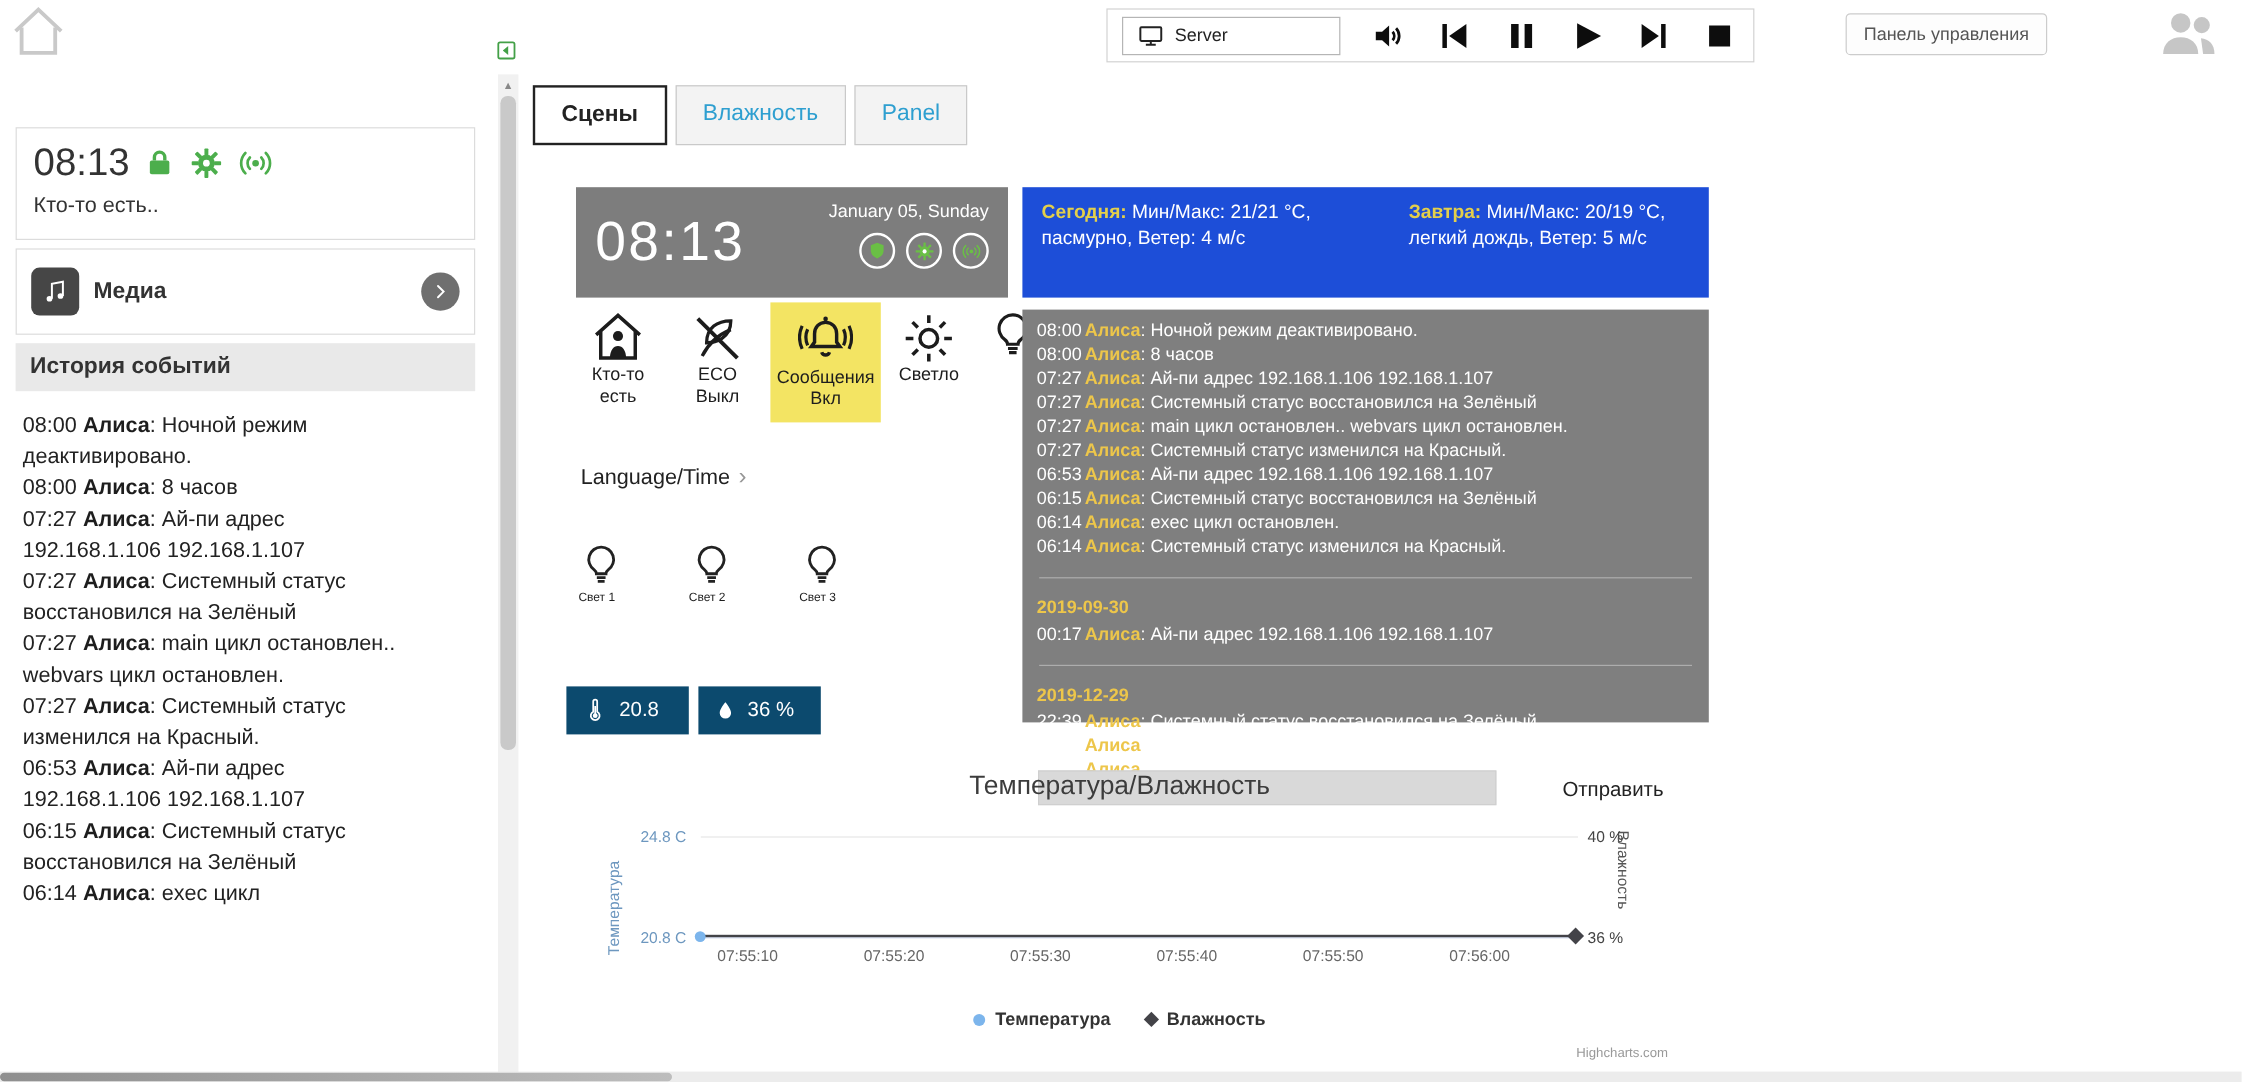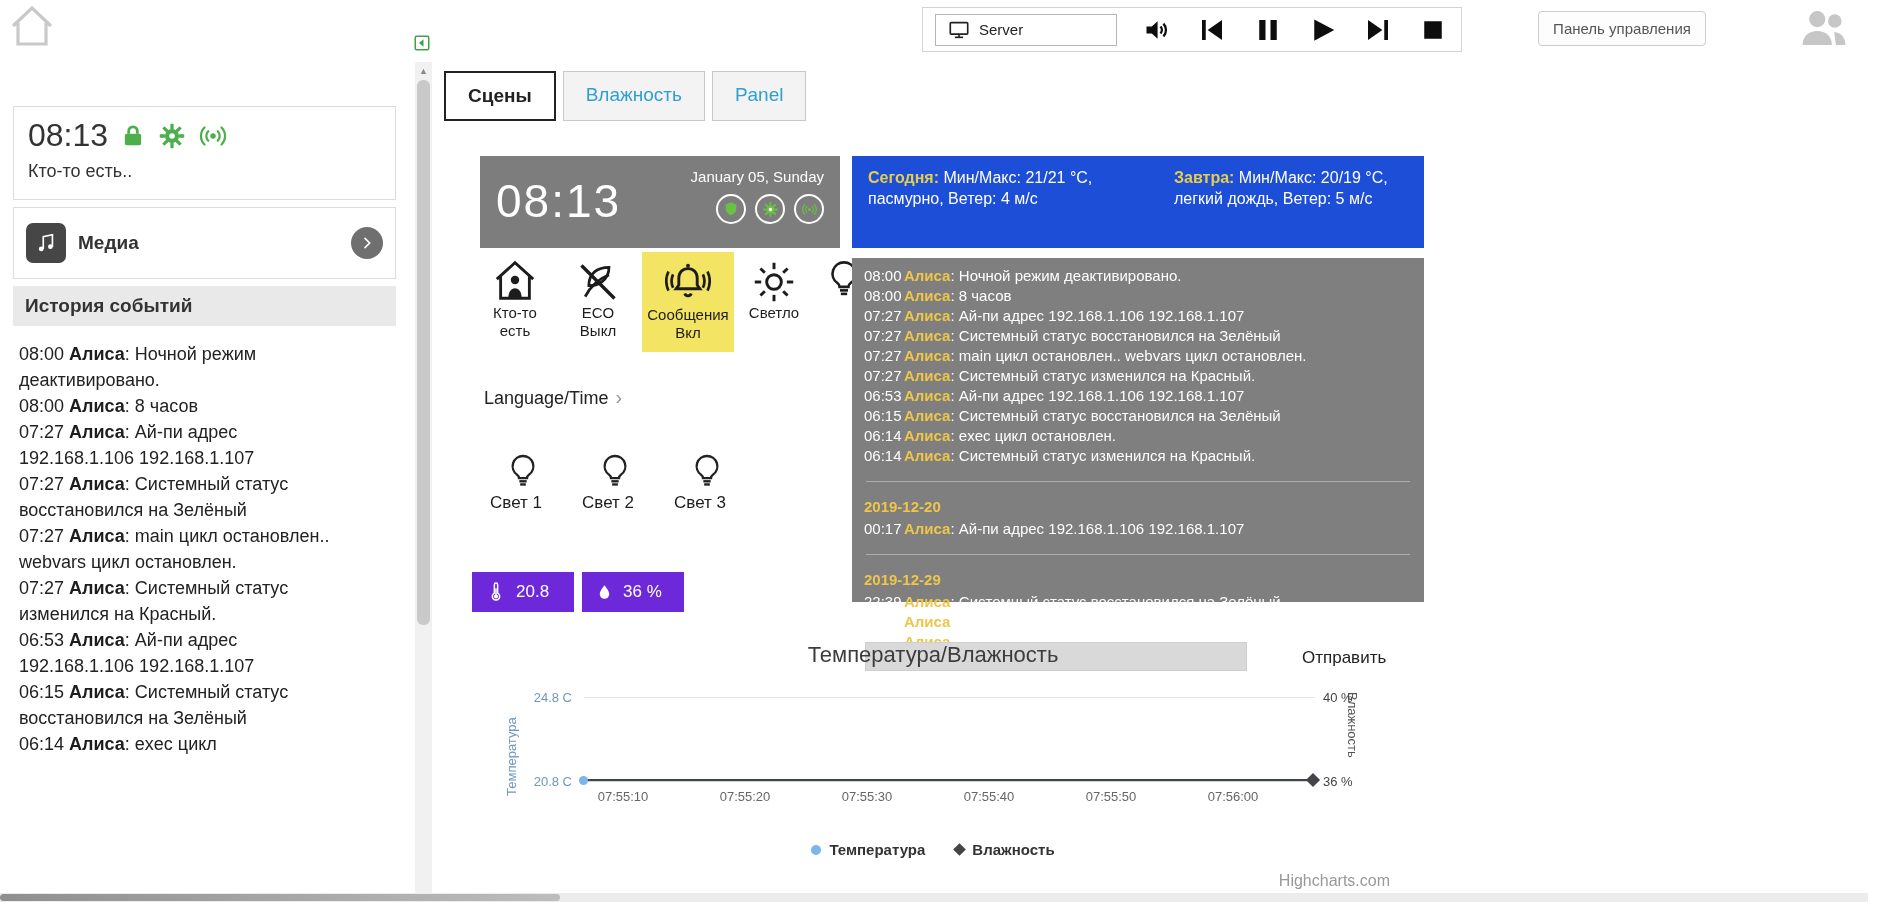--- a/index.html
+++ b/index.html
@@ -57,24 +57,24 @@
   .scene-btn svg{color:#1c1c1c;}
   .btn-presence{left:478px;top:258px;width:74px;}
   .btn-eco{left:566px;top:260px;width:64px;}
   .btn-msg{left:642px;top:252px;width:92px;background:#f3e463;padding:8px 4px 10px;}
   .btn-lightmode{left:742px;top:260px;width:64px;}
   .btn-bulb{left:822px;top:258px;width:44px;}
 
   .lang-link{position:absolute;left:484px;top:386px;font-size:18px;color:#222;cursor:pointer;}
   .lang-link .chev{color:#979797;font-size:20px;margin-left:7px;}
 
-  .light-item{position:absolute;top:452px;width:60px;text-align:right;font-size:17px;color:#1d1d1d;cursor:pointer;}
+  .light-item{position:absolute;top:452px;width:60px;text-align:left;font-size:10px;color:#1d1d1d;cursor:pointer;}
   .light-item svg{color:#222;margin-bottom:3px;}
 
-  .badge{position:absolute;top:572px;height:40px;background:#6d28d9;color:#fff;display:flex;align-items:center;gap:9px;padding:0 13px;font-size:17px;}
+  .badge{position:absolute;top:572px;height:40px;background:#0c4a6e;color:#fff;display:flex;align-items:center;gap:9px;padding:0 13px;font-size:17px;}
   .badge-temp{left:472px;width:102px;}
   .badge-hum{left:582px;width:102px;}
 
   .main-log{position:absolute;left:852px;top:258px;width:572px;height:344px;background:#7f7f7f;padding:8px 12px;font-size:15px;line-height:20px;color:#fff;}
   .m-event .time{display:inline-block;min-width:40px;}
   .m-event .who{color:#edc64a;font-weight:bold;}
   .log-divider{border:0;border-top:1px solid #adadad;margin:15px 2px;}
   .log-date{color:#edc64a;font-weight:bold;margin-bottom:2px;}
 
   
@@ -94,21 +94,21 @@
   .ytr{left:849px;text-align:left;color:#444;}
   .yt1{top:54px;} .yt2{top:138px;}
   .xticks{position:absolute;left:88px;top:153px;display:flex;}
   .xtick{width:122px;text-align:center;font-size:13px;color:#666;}
   .yt-left{position:absolute;left:30px;top:160px;transform-origin:0 0;transform:rotate(-90deg);font-size:13px;color:#6d97bf;white-space:nowrap;}
   .yt-right{position:absolute;left:886px;top:56px;transform-origin:0 0;transform:rotate(90deg);font-size:13px;color:#555;white-space:nowrap;}
   .legend{position:absolute;left:0;right:0;top:205px;display:flex;justify-content:center;gap:30px;font-size:15px;font-weight:bold;color:#333;}
   .leg-item{display:flex;align-items:center;gap:8px;cursor:pointer;}
   .leg-dot{width:10px;height:10px;border-radius:50%;background:#7cb5ec;}
   .leg-diamond{width:9px;height:9px;background:#434348;transform:rotate(45deg);}
-  .credit{position:absolute;right:2px;top:236px;font-size:16px;color:#999;cursor:pointer;padding-left:46px;}
+  .credit{position:absolute;right:2px;top:236px;font-size:11px;color:#999;cursor:pointer;padding-left:46px;}
 
   
   .vscroll{position:absolute;left:415px;top:62px;width:17px;height:832px;background:#f1f1f1;}
   .vscroll-up{height:17px;display:flex;align-items:center;justify-content:center;font-size:9px;color:#888;cursor:pointer;}
   .vthumb{position:absolute;left:2px;top:18px;width:13px;height:545px;background:#c9c9c9;border-radius:6px;cursor:pointer;}
   .hscroll{position:absolute;left:0;bottom:0;width:1868px;height:9px;background:#ececec;z-index:5;}
   .hthumb{position:absolute;left:0;top:1px;height:7px;width:560px;background:linear-gradient(to right,#8f8f8f,#bdbdbd);border-radius:4px;cursor:pointer;}
 </style>
 </head>
 <body>
@@ -501,21 +501,21 @@
 
         <div class="m-event"><span class="time">06:53</span><b class="who">Алиса</b>: <span>Ай-пи адрес 192.168.1.106 192.168.1.107</span></div>
 
         <div class="m-event"><span class="time">06:15</span><b class="who">Алиса</b>: <span>Системный статус восстановился на Зелёный</span></div>
 
         <div class="m-event"><span class="time">06:14</span><b class="who">Алиса</b>: <span>exec цикл остановлен.</span></div>
 
         <div class="m-event"><span class="time">06:14</span><b class="who">Алиса</b>: <span>Системный статус изменился на Красный.</span></div>
       </div>
     <hr class="log-divider">
-    <div class="log-date">2019-12-20</div>
+    <div class="log-date">2019-09-30</div>
     <div>
 
         <div class="m-event"><span class="time">00:17</span><b class="who">Алиса</b>: <span>Ай-пи адрес 192.168.1.106 192.168.1.107</span></div>
       </div>
     <hr class="log-divider">
     <div class="log-date">2019-12-29</div>
     <div>
 
         <div class="m-event"><span class="time">22:39</span><b class="who">Алиса</b>: <span>Системный статус восстановился на Зелёный</span></div>
       </div>

